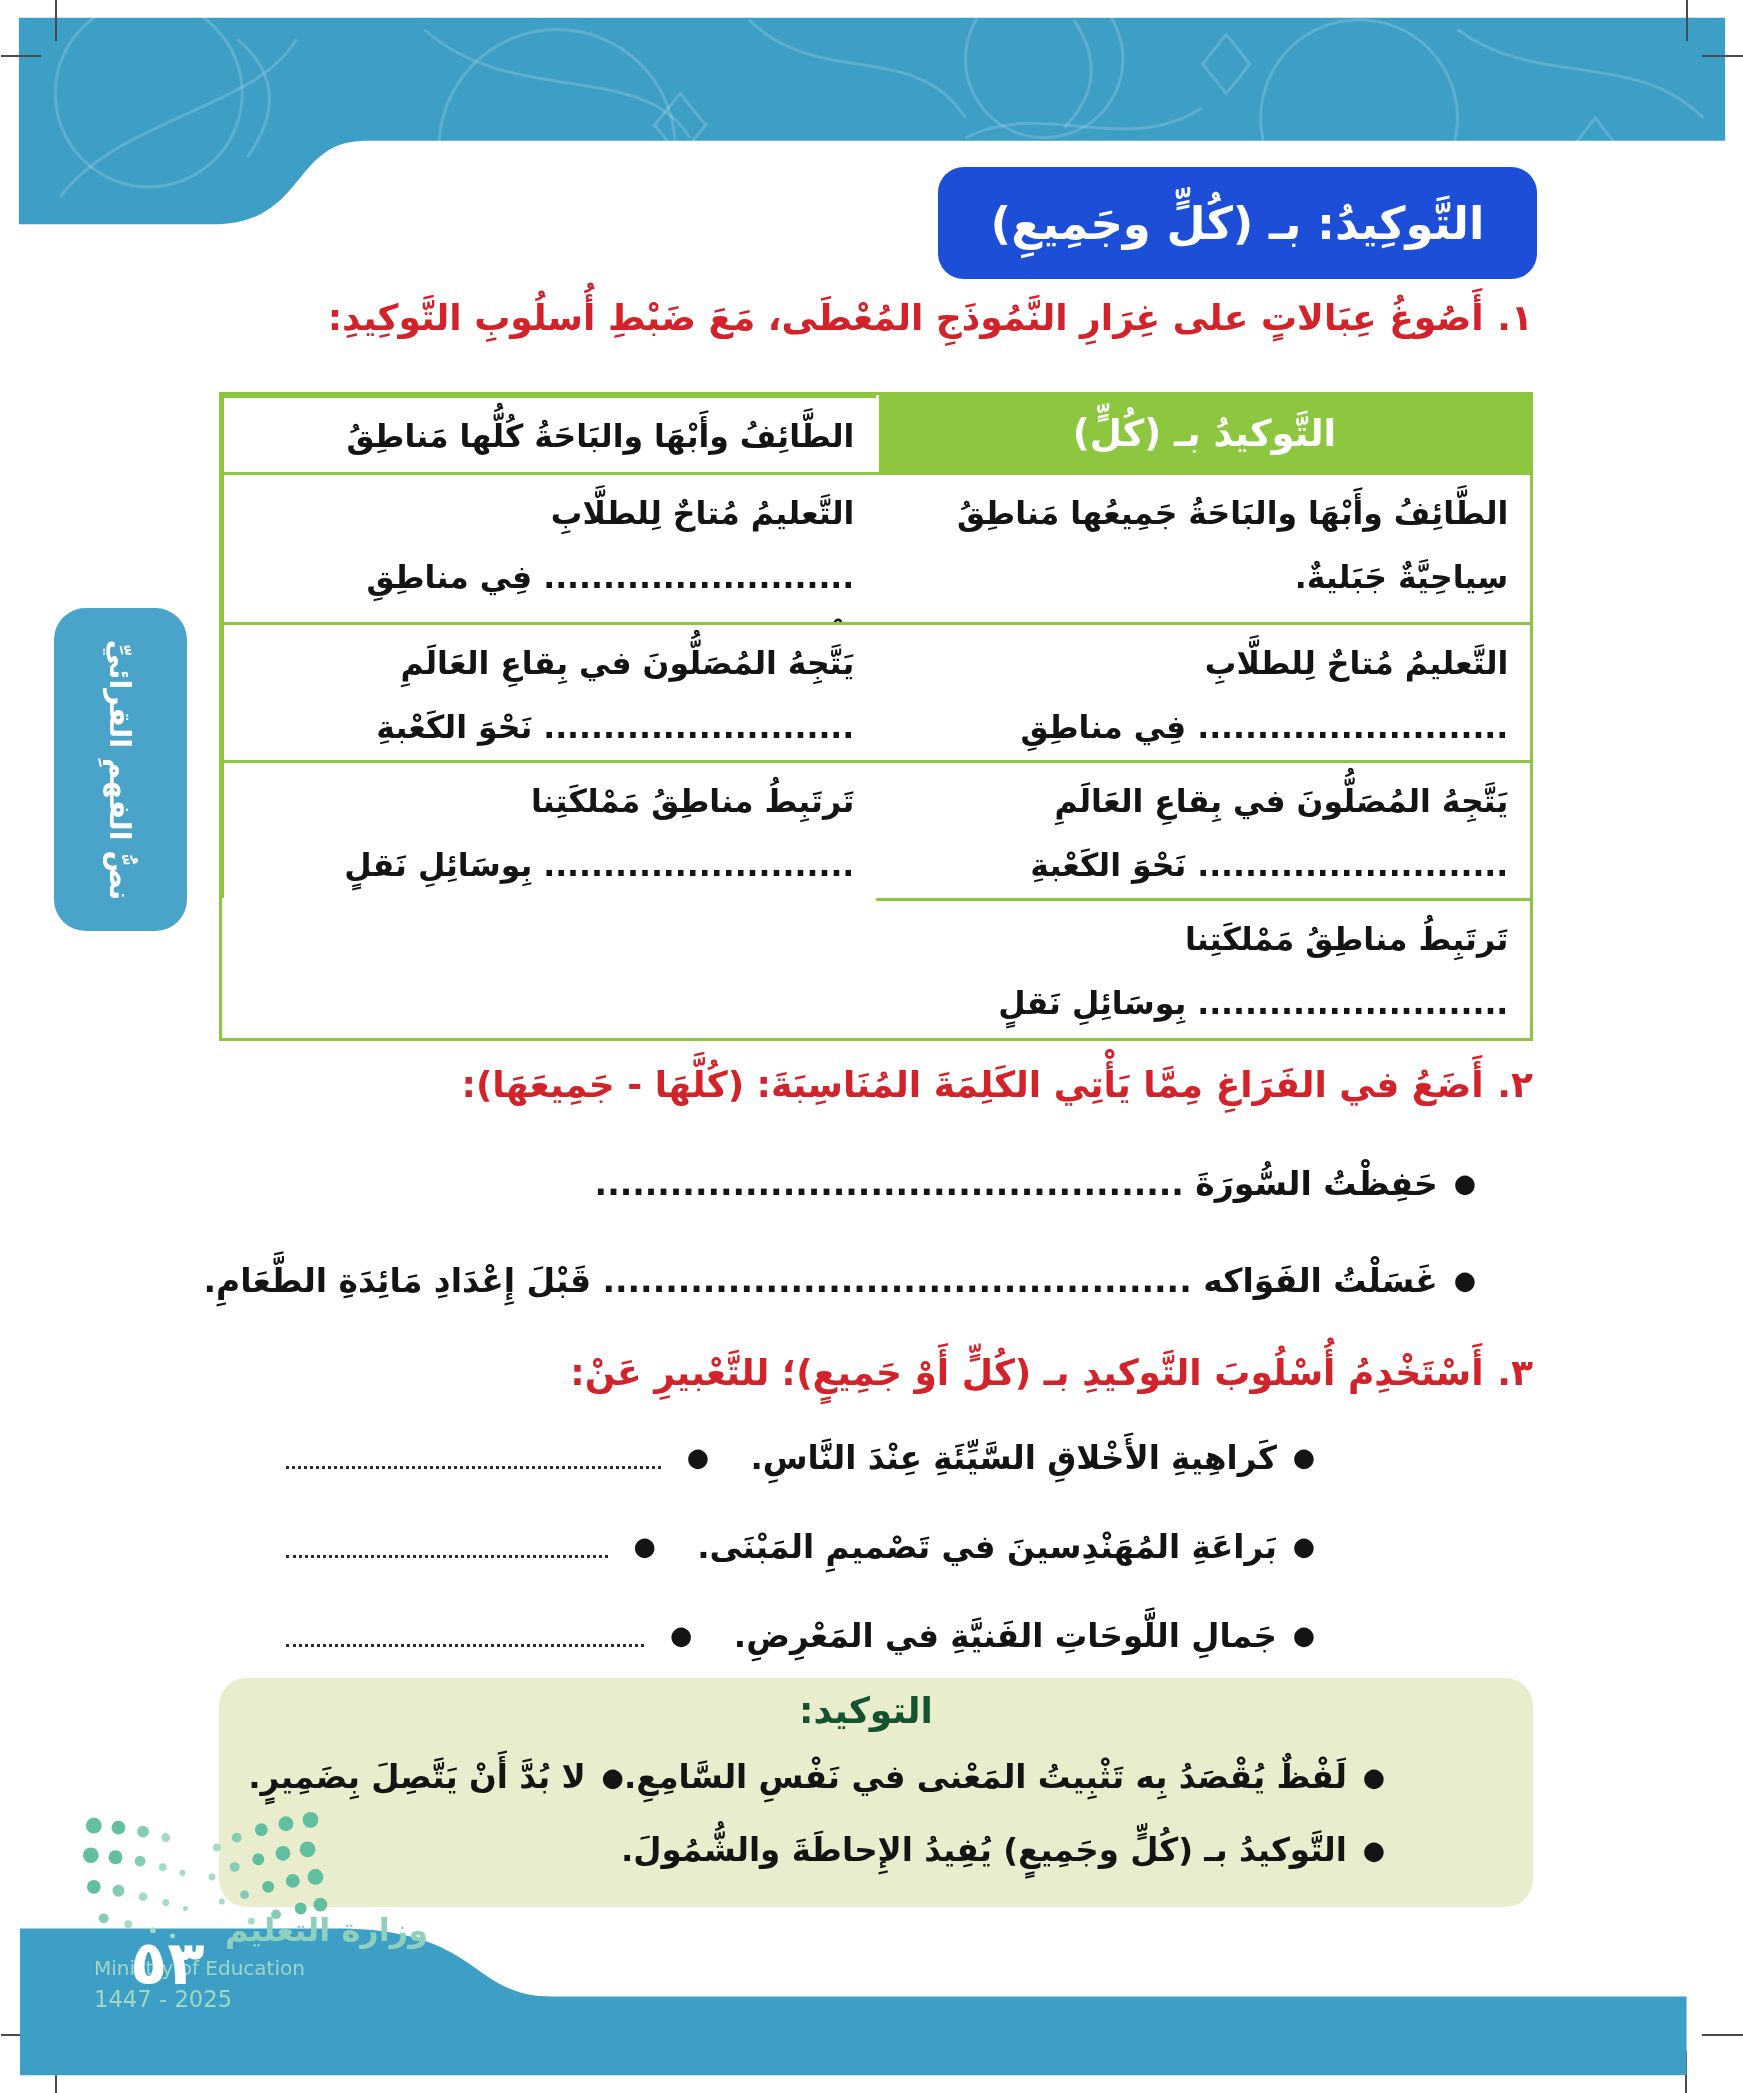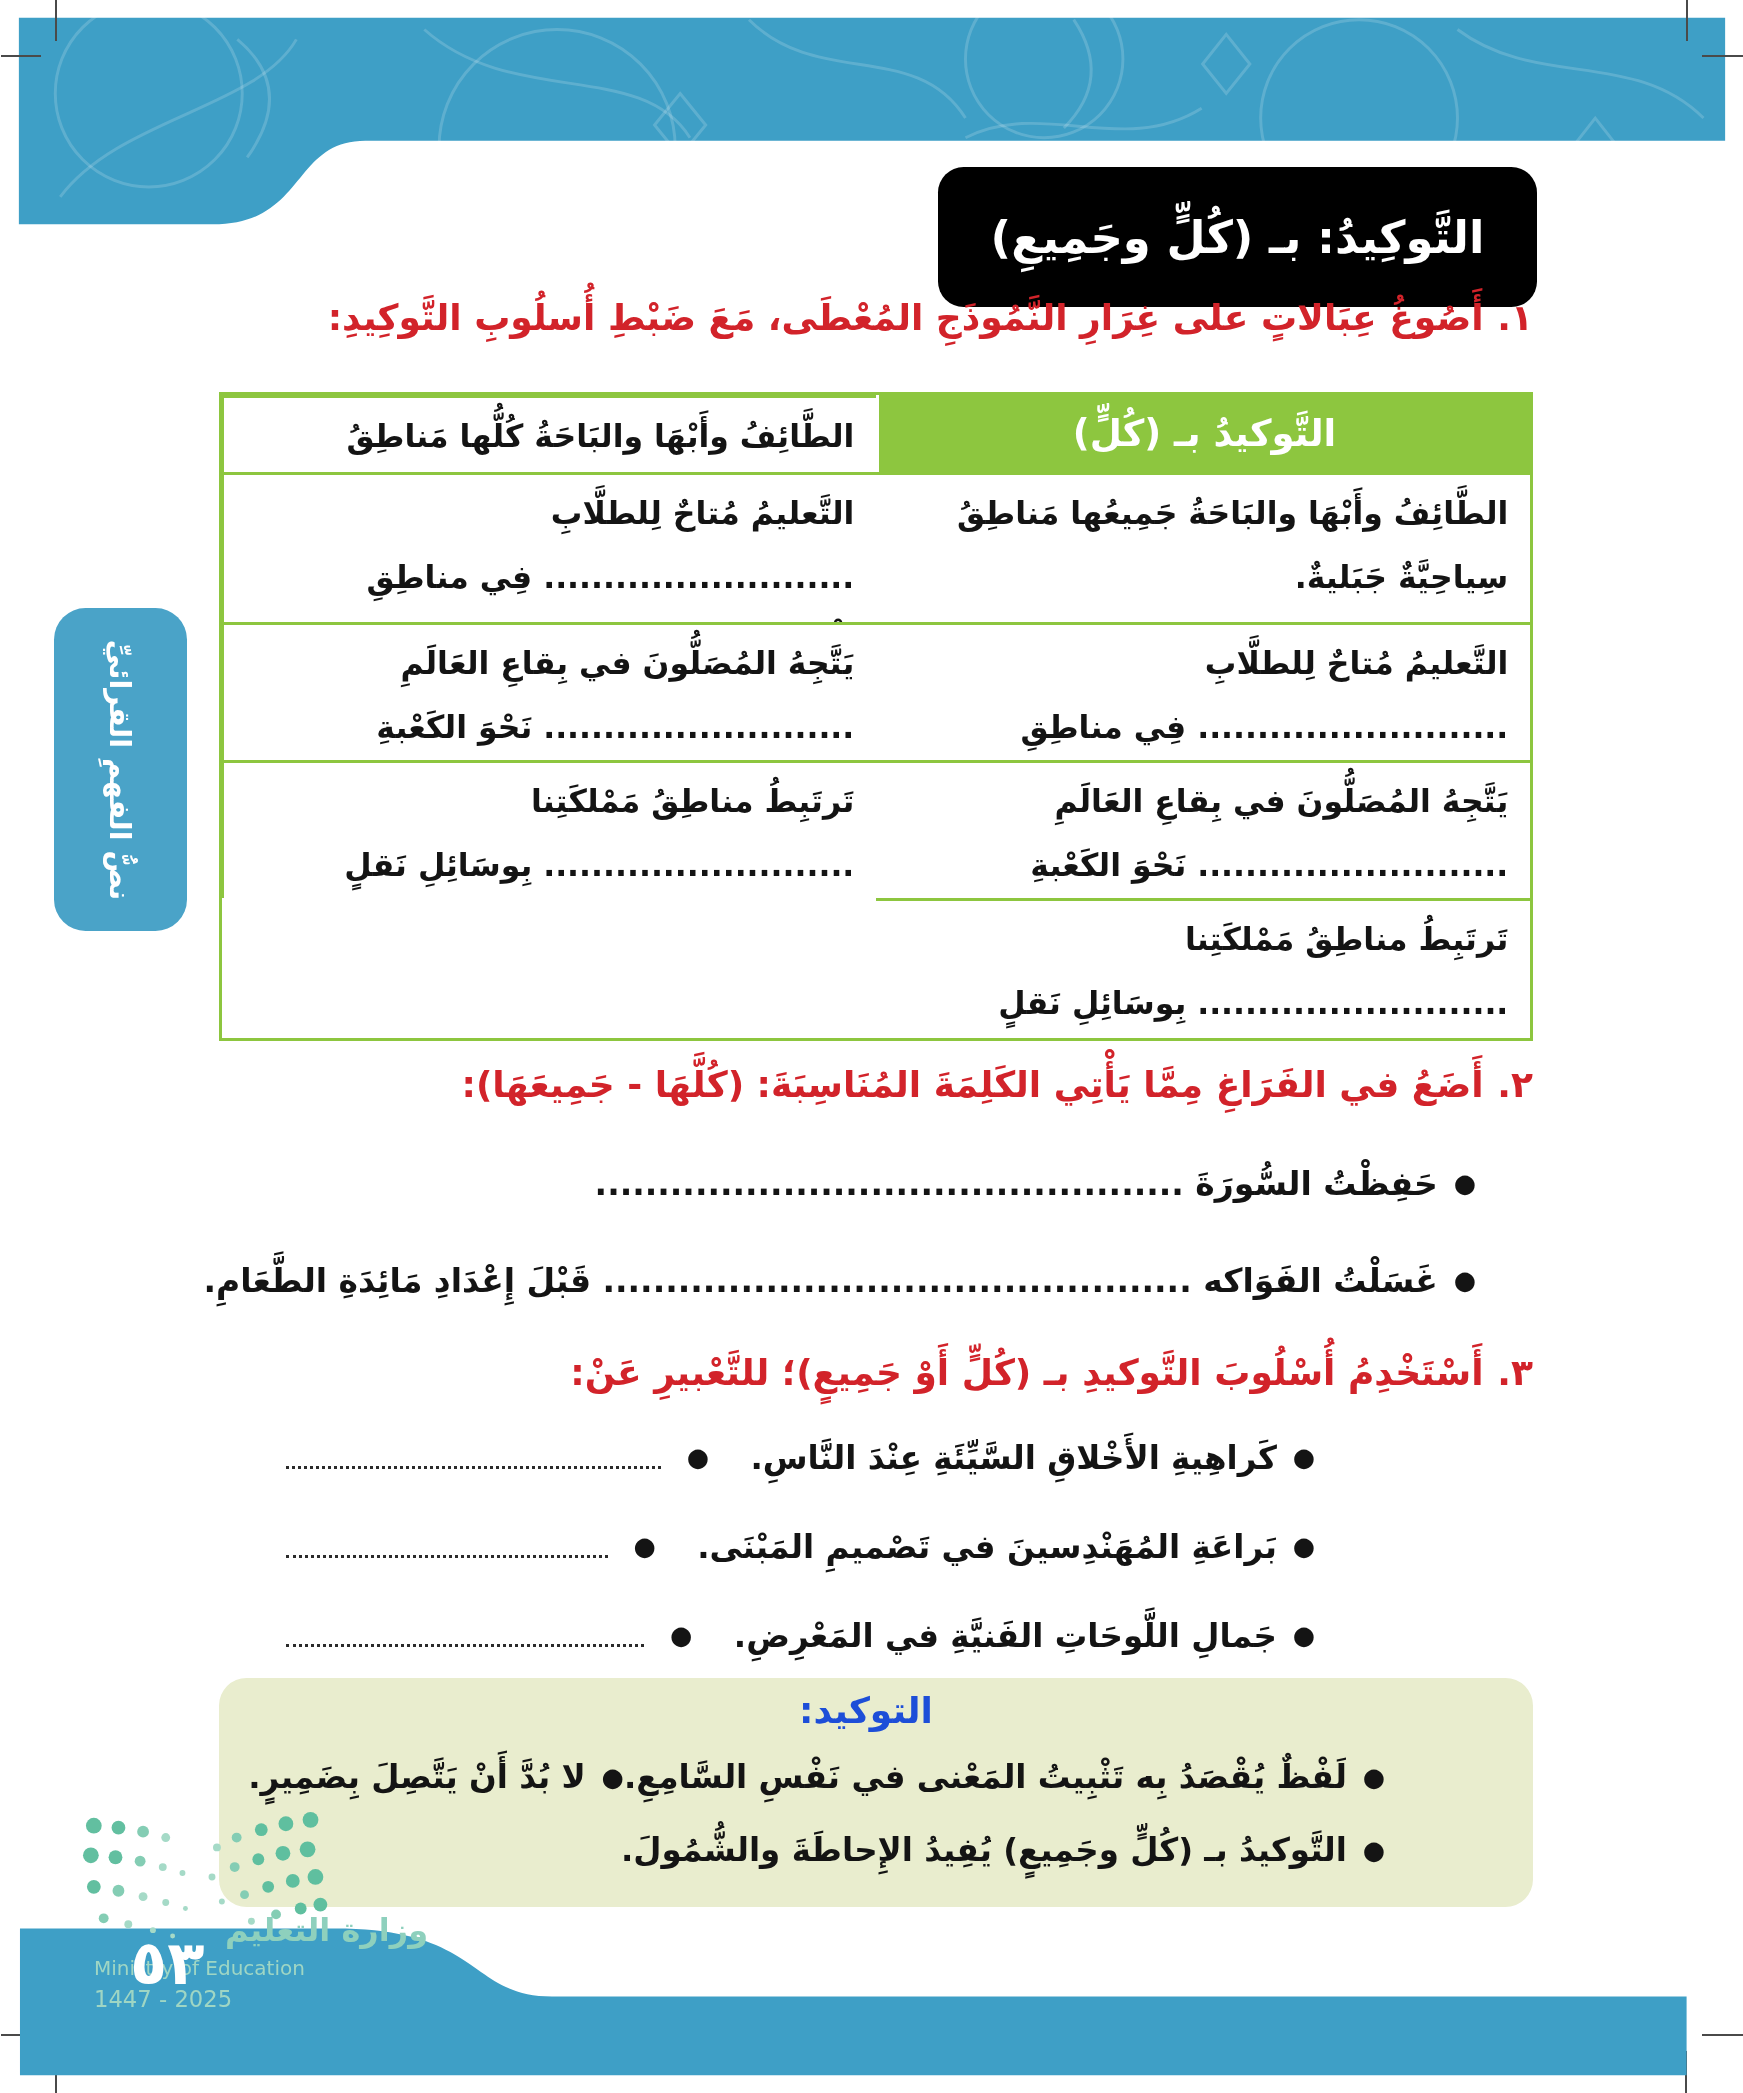--- a/index.html
+++ b/index.html
@@ -6,22 +6,22 @@
   body{
     width:1744px;height:2093px;position:relative;overflow:hidden;
     background:#ffffff;direction:rtl;
     font-family:"DejaVu Sans","Liberation Sans",sans-serif;
   }
   
   .cropmark{position:absolute;background:#4a4a4a;}
   
   #header-svg{position:absolute;left:0;top:0;}
   .title-box{
-    position:absolute;left:938px;top:167px;width:599px;height:140px;
-    background:#000000;border-radius:25.6px;display:flex;align-items:center;justify-content:center;
+    position:absolute;left:938px;top:167px;width:599px;height:112px;
+    background:#1d4ed8;border-radius:25.6px;display:flex;align-items:center;justify-content:center;
     color:#ffffff;font-size:45px;font-weight:bold;
   }
   
   .instr{
     position:absolute;right:211px;color:#D2232A;font-weight:bold;font-size:36px;
     white-space:nowrap;display:flex;gap:13.8px;align-items:baseline;
   }
   
   .tbl{
     position:absolute;left:219px;top:392px;width:1314px;
@@ -55,21 +55,21 @@
   .q3row .txt{flex:0 0 445px;white-space:nowrap;}
   .q3row .b2{margin:0 25.6px 0 9.9px;}
   .dotline{flex:1;border-bottom:3.4px dotted #2b2b2b;height:19.7px;}
   
   .infobox{
     position:absolute;left:219px;top:1678px;width:1314px;height:229px;
     background:#E9EDCE;border-radius:27.6px;box-sizing:border-box;
     padding:11.8px 148px 0 89px;
   }
   .infobox .ib-title{
-    text-align:center;color:#1d4ed8;font-size:36px;font-weight:bold;margin-right:-39px;
+    text-align:center;color:#14532d;font-size:36px;font-weight:bold;margin-right:-39px;
   }
   .ib-row{display:flex;align-items:baseline;margin-top:27.6px;}
   .ib-item{display:flex;align-items:baseline;gap:15.8px;font-size:32.5px;font-weight:bold;color:#141414;white-space:nowrap;}
   .ib-item.first{flex:0 0 680px;}
   
   .side-tab{
     position:absolute;left:54px;top:608px;width:133px;height:323px;
     background:#4AA3C8;border-radius:31.5px;display:flex;align-items:center;justify-content:center;
   }
   .side-tab span{

